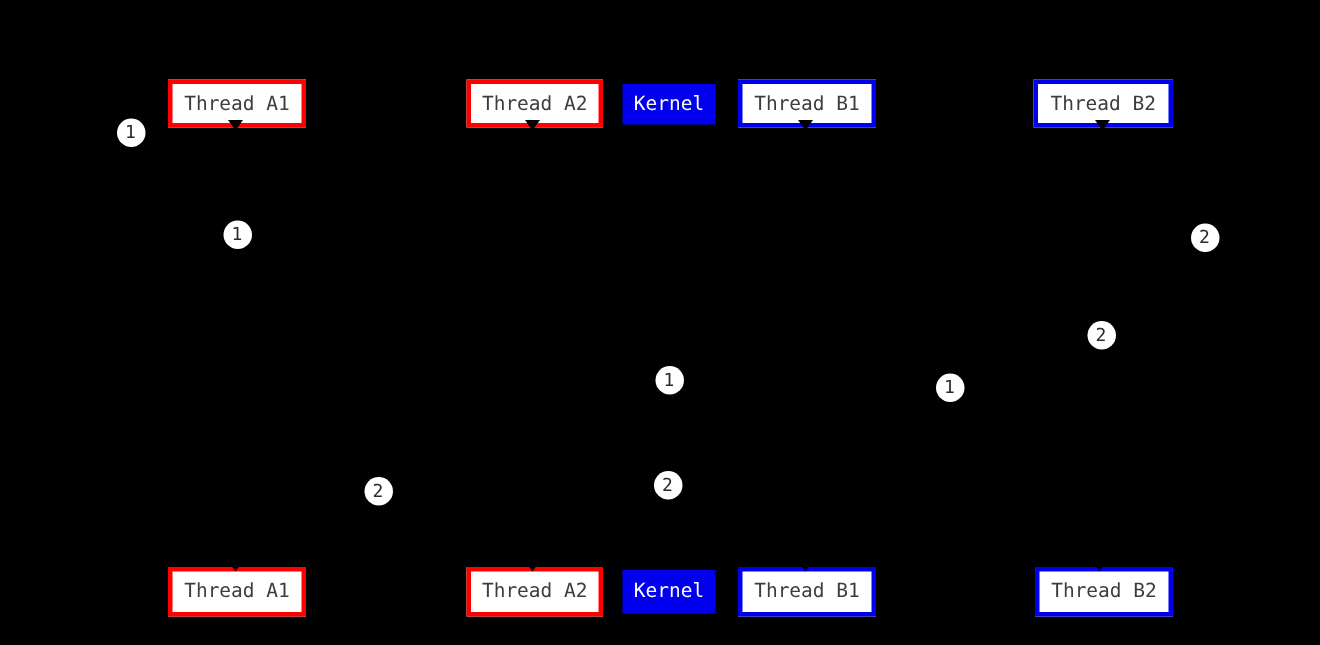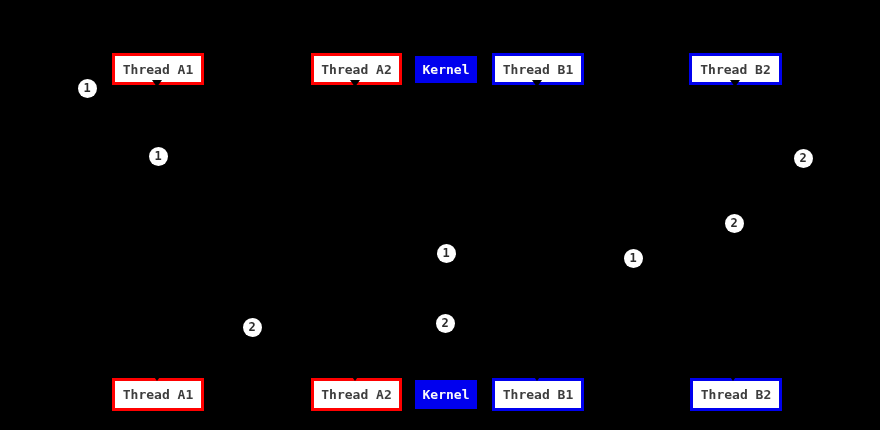--- a/index.html
+++ b/index.html
@@ -7,21 +7,20 @@
     padding: 0;
     background: #000000;
   }
   .stage {
     position: relative;
     width: 880px;
     height: 430px;
     background: #000000;
     overflow: hidden;
     font-family: "DejaVu Sans Mono", monospace;
-    font-weight: bold;
   }
   .box {
     position: absolute;
     box-sizing: border-box;
     display: flex;
     align-items: center;
     justify-content: center;
     background: #ffffff;
     z-index: 2;
   }

